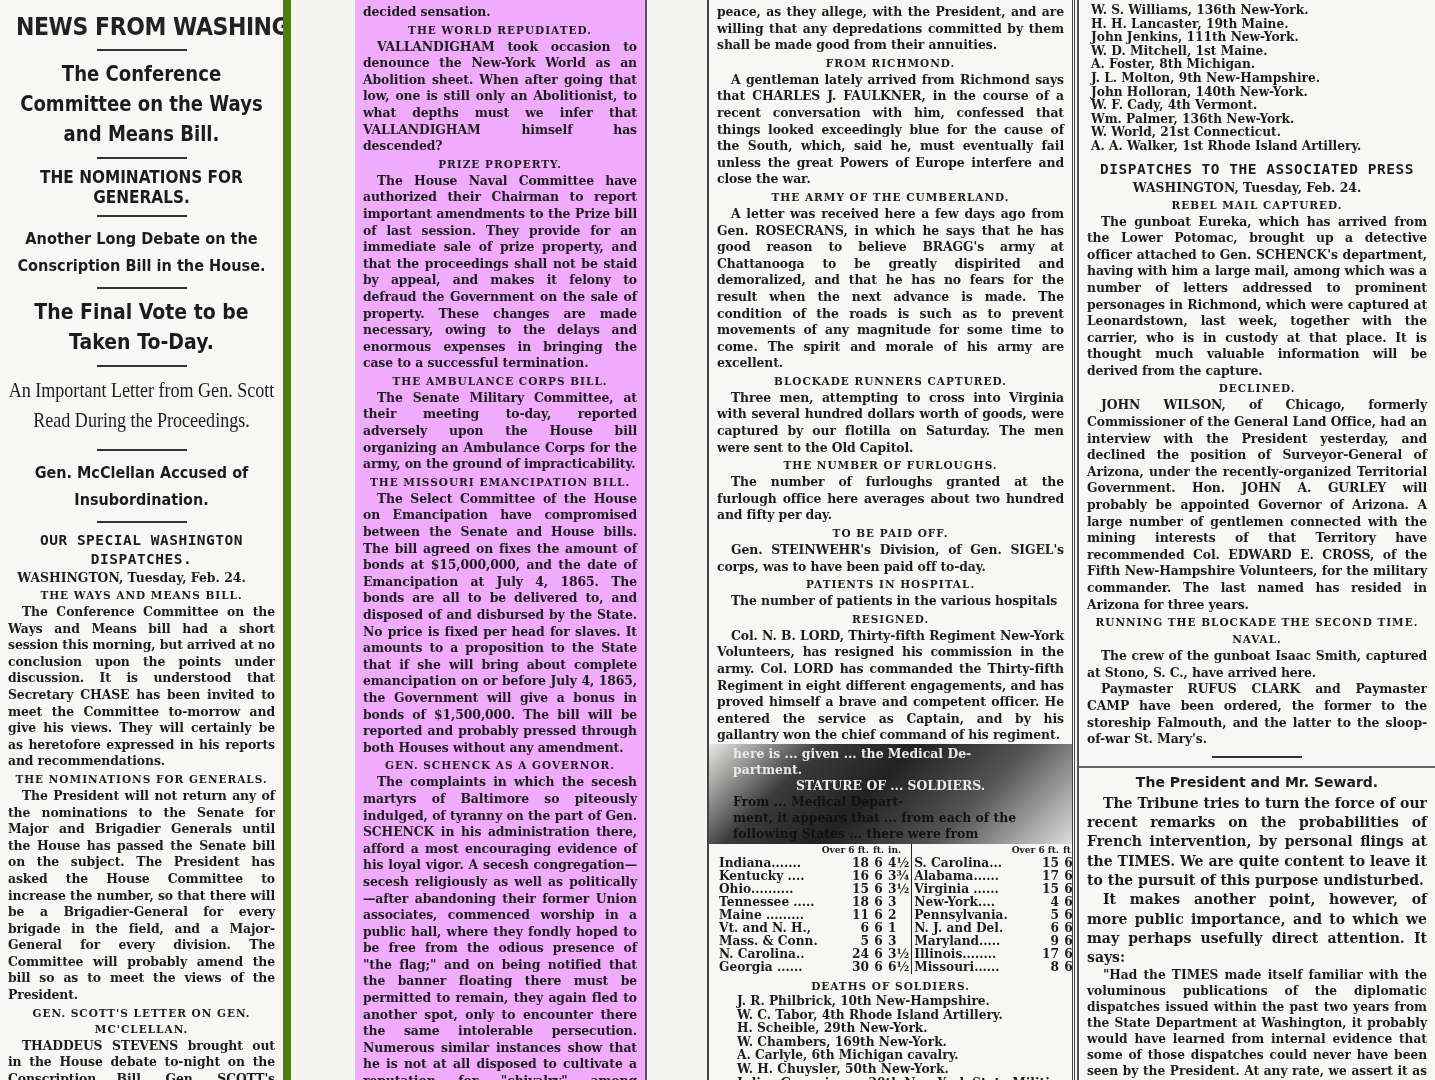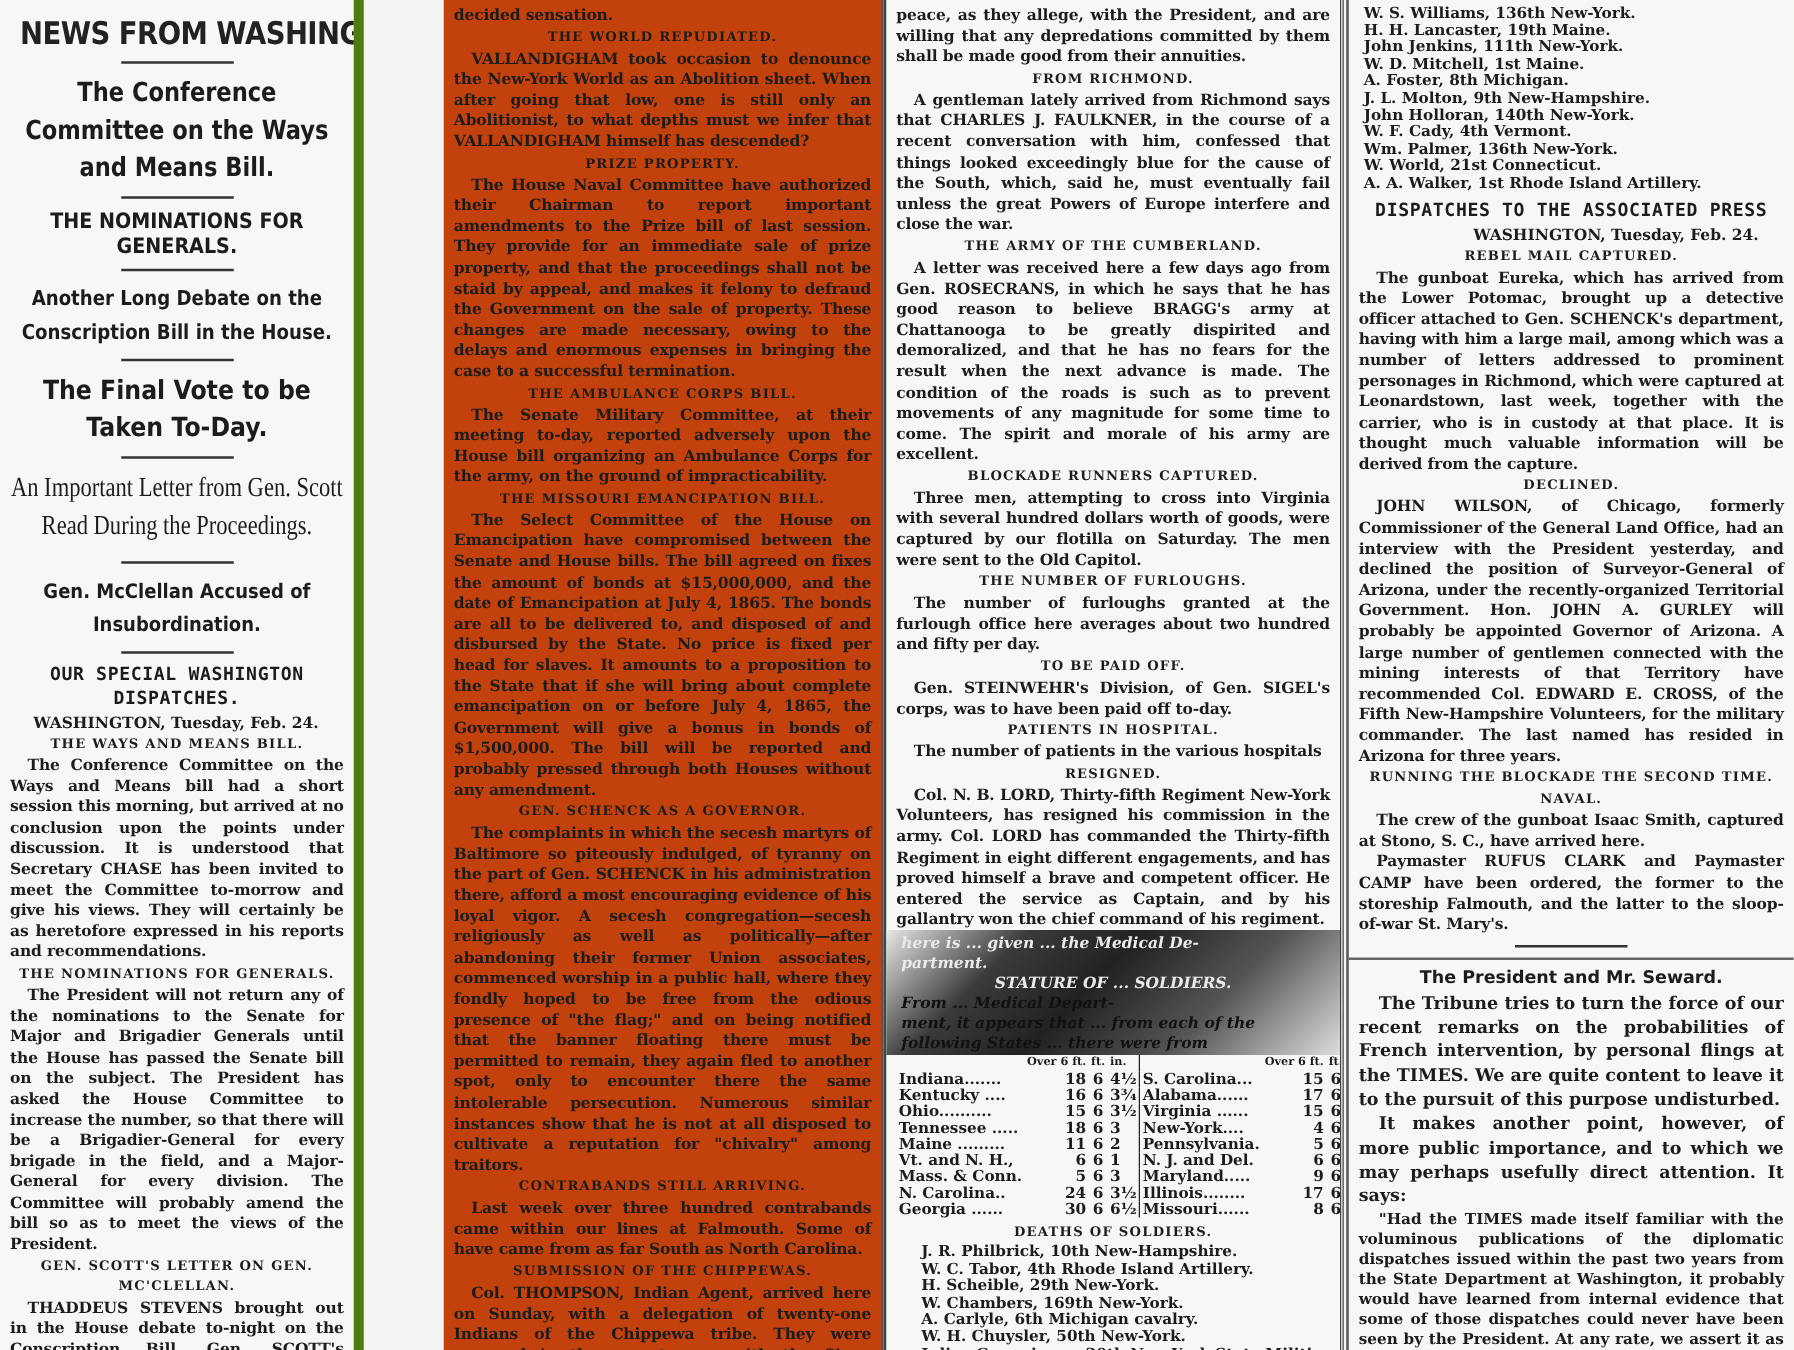--- a/index.html
+++ b/index.html
@@ -7,42 +7,42 @@
     width:1435px; height:1080px; overflow:hidden;
     background:#f4f4f2; color:#1c1c1c;
     font-family:"DejaVu Serif", "Liberation Serif", serif;
   }
   .page { position:relative; width:1435px; height:1080px; }
   .col {
     position:absolute; top:0; height:1080px; box-sizing:border-box;
     padding:4px 8px 0 8px; overflow:hidden; background:#f7f7f5;
   }
   .col1 { left:0; width:291px; border-right:8px solid #4d7c0f; }
-  .col2 { left:355px; width:352px; border-right:2px solid #555; background:#c2410c;}
+  .col2 { left:355px; width:292px; border-right:2px solid #555; background:#f0abfc;}
   .col3 { left:707px; width:368px; border-right:3px double #444; border-left:2px solid #444; }
   .col4 { left:1077px; width:358px; border-left:2px solid #555; }
   .p { font-size:12.4px; line-height:16.6px; text-align:justify; margin:0; text-indent:14px; font-weight:bold; letter-spacing:-0.1px; }
   .p.noindent { text-indent:0; }
   .sub { font-size:10.5px; line-height:16px; text-align:center; font-weight:bold; letter-spacing:1px; margin:1px 0; text-transform:uppercase; }
-  .dateline { font-size:12.4px; text-align:right; font-weight:bold; margin:0 20px 0 0; line-height:17px; }
+  .dateline { font-size:12.4px; text-align:center; font-weight:bold; margin:0 20px 0 0; line-height:17px; }
   .big-sub { font-size:14.5px; line-height:19px; text-align:center; font-family:"DejaVu Sans Mono","Liberation Mono",monospace; font-weight:bold; letter-spacing:0.5px; margin:2px 0 0 0; }
   .rule { width:90px; height:2px; background:#333; margin:8px auto; }
   
   .h-main { font-family:"DejaVu Sans","Liberation Sans",sans-serif; font-weight:900; font-size:25px; letter-spacing:-0.5px; text-align:center; margin:8px 0 4px 0; color:#222; transform:scaleX(0.88); transform-origin:left; white-space:nowrap; width:395px;}
   .h-deck1 { font-family:"DejaVu Sans","Liberation Sans",sans-serif; font-weight:bold; font-size:21px; line-height:30px; text-align:center; transform:scaleX(0.86); margin:0 -25px; }
   .h-caps { font-family:"DejaVu Sans","Liberation Sans",sans-serif; font-weight:900; font-size:17px; text-align:center; letter-spacing:0; transform:scaleX(0.9); margin:0 -18px; }
   .h-deck2 { font-family:"DejaVu Sans","Liberation Sans",sans-serif; font-weight:900; font-size:16.5px; line-height:27px; text-align:center; transform:scaleX(0.88); margin:0 -22px; }
   .h-deck3 { font-family:"DejaVu Sans","Liberation Sans",sans-serif; font-weight:900; font-size:21px; line-height:30px; text-align:center; transform:scaleX(0.9); margin:0 -18px; }
   .h-deck4 { font-family:"Liberation Serif","DejaVu Serif",serif; font-size:22px; line-height:30px; text-align:center; transform:scaleX(0.82); margin:0 -30px; }
   .h-deck5 { font-family:"DejaVu Sans","Liberation Sans",sans-serif; font-weight:900; font-size:16px; line-height:27px; text-align:center; transform:scaleX(0.9); margin:0 -18px; }
   .list { font-size:12.2px; line-height:13.6px; font-weight:bold; margin:0 0 0 20px; }
   .list div { white-space:nowrap; }
   .dark-zone {
     background:linear-gradient(135deg,#e8e8e6 0%,#3a3a3a 25%,#222 45%,#555 70%,#ddd 100%);
-    color:#eaeaea; margin:0 -8px; padding:2px 12px; font-size:12.4px; line-height:16px; font-weight:bold;font-style:italic;
+    color:#eaeaea; margin:0 -8px; padding:2px 24px; font-size:12.4px; line-height:16px; font-weight:bold;
   }
   table.stat { width:100%; border-collapse:collapse; font-weight:bold; font-size:12.2px; line-height:13px; }
   table.stat td { padding:0 2px; white-space:nowrap; }
   table.stat .hdr td { font-size:9px; text-align:left; }
   table.stat td.sep { border-left:1px solid #222; }
   .col4 .h-seward { font-family:"DejaVu Sans","Liberation Sans",sans-serif; font-weight:900; font-size:14px; text-align:center; margin:2px 0 4px; }
   .col4 .seward-p { font-size:14px; line-height:19.3px; text-align:justify; text-indent:16px; font-weight:bold; margin:0; }
   .col4 .seward-p.q { font-size:12.2px; line-height:16px; }
   .col4 .divider { border-top:2px solid #666; margin:6px -8px 6px -8px; }
 </style>

